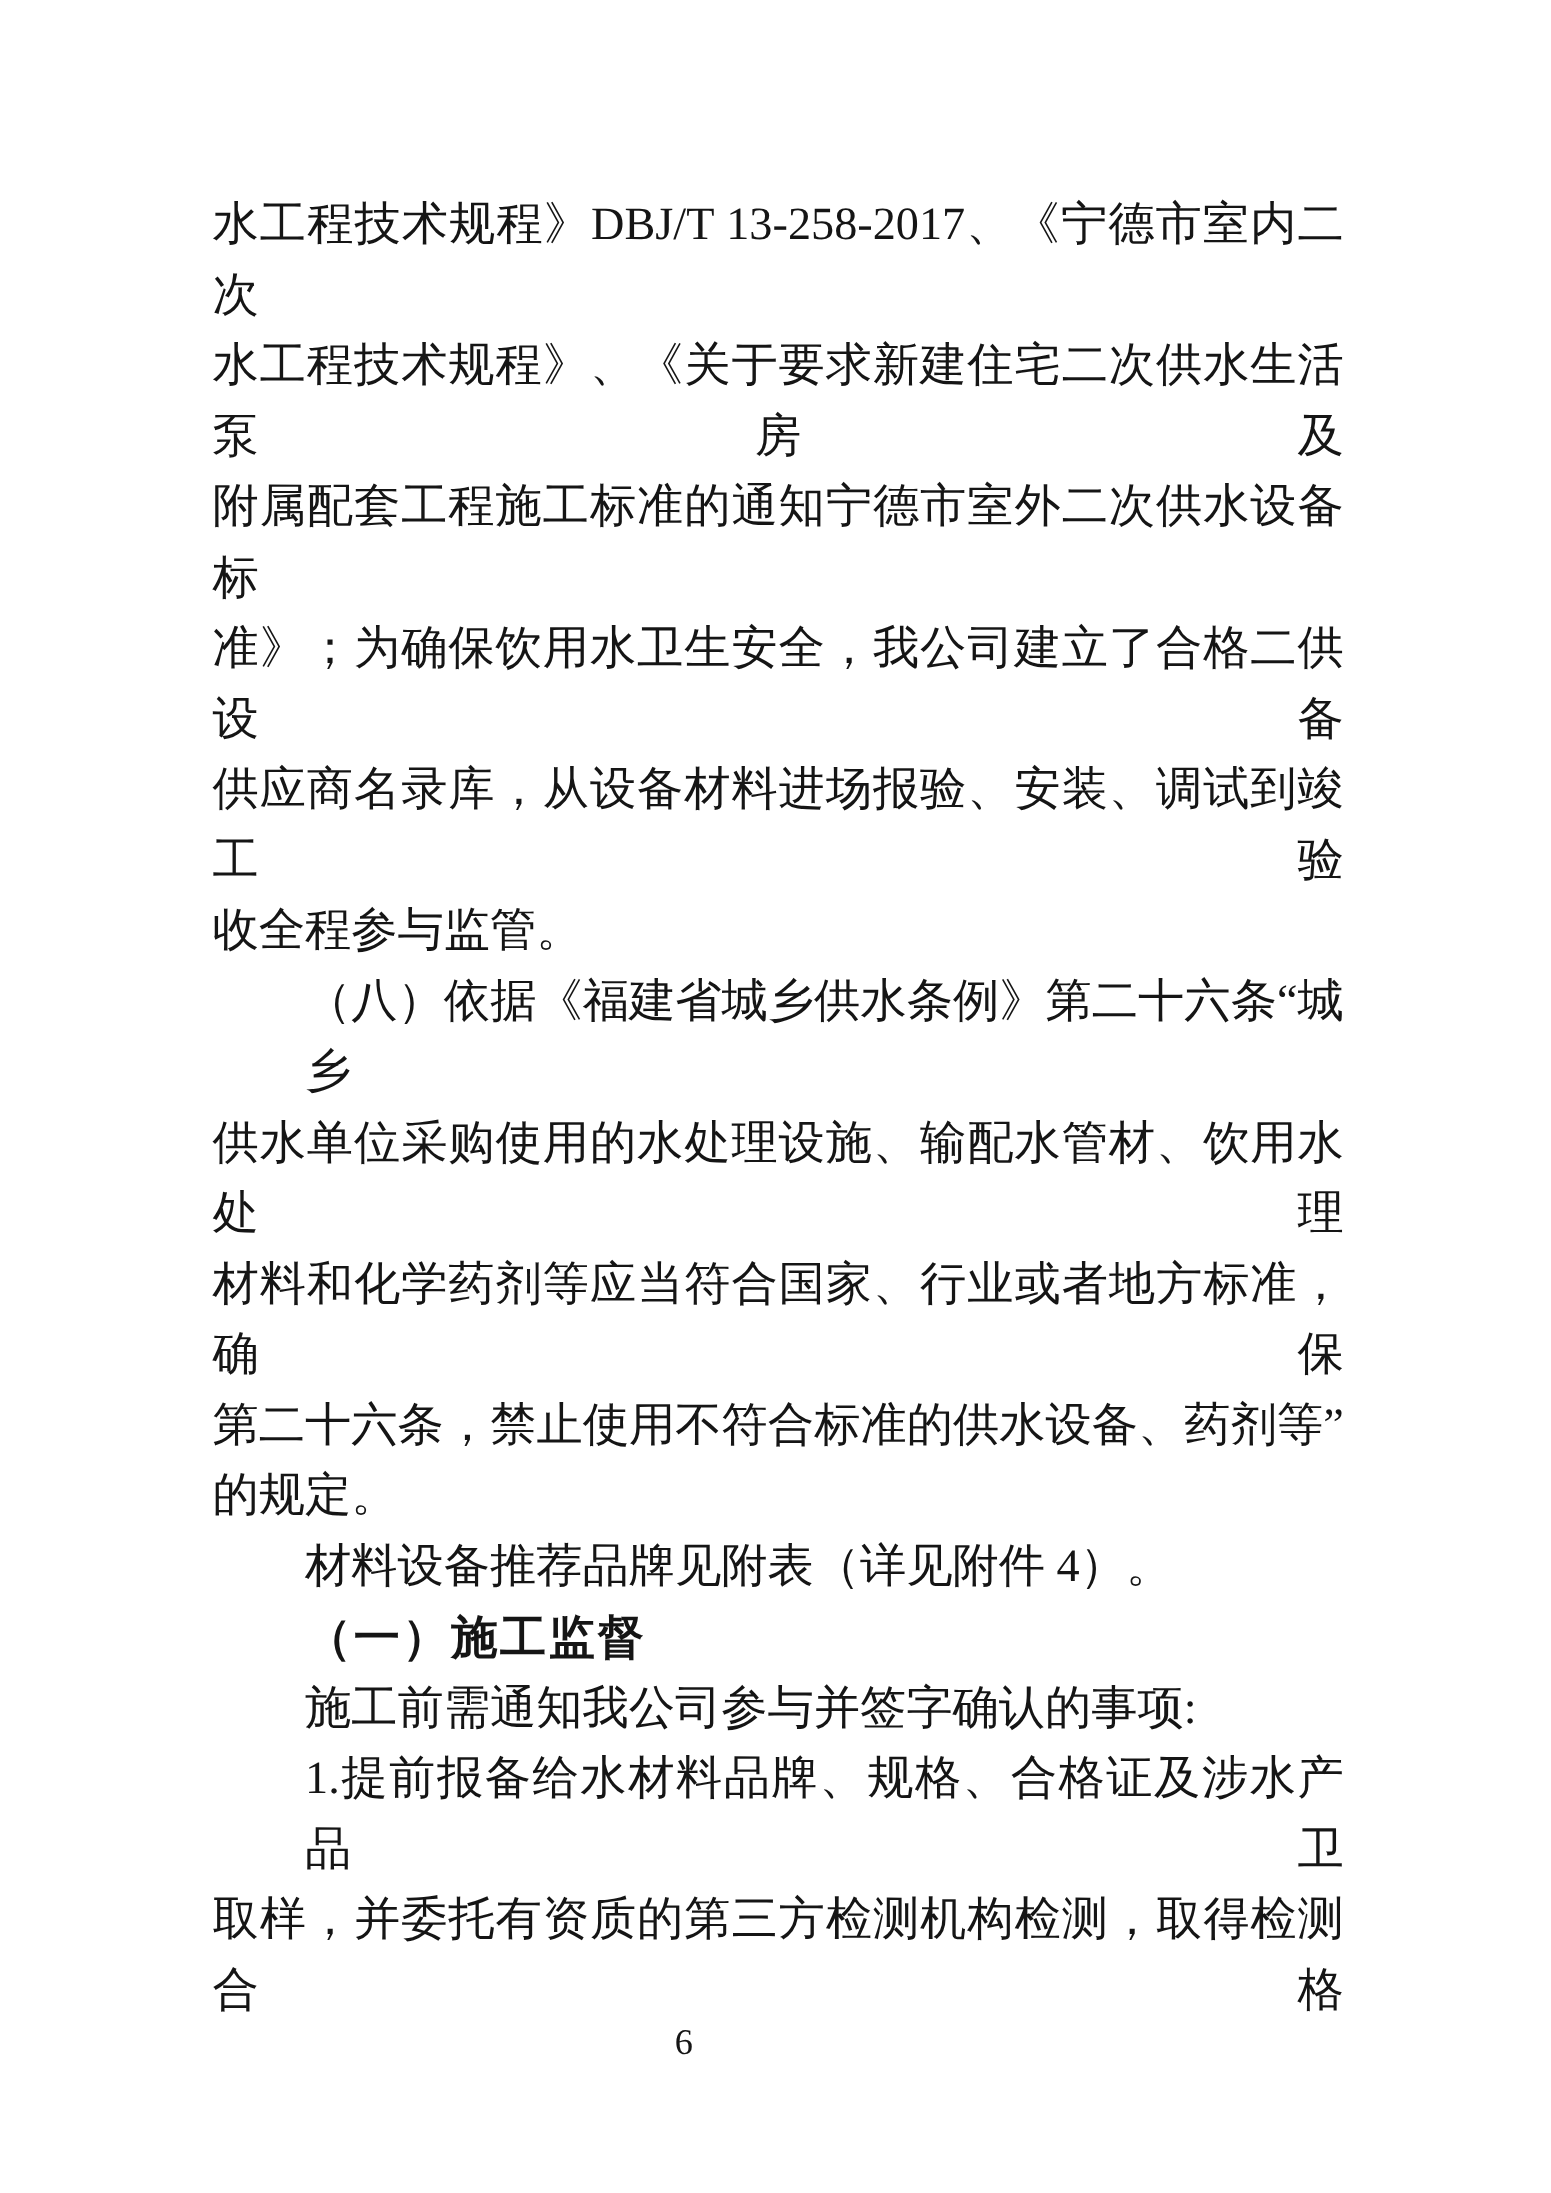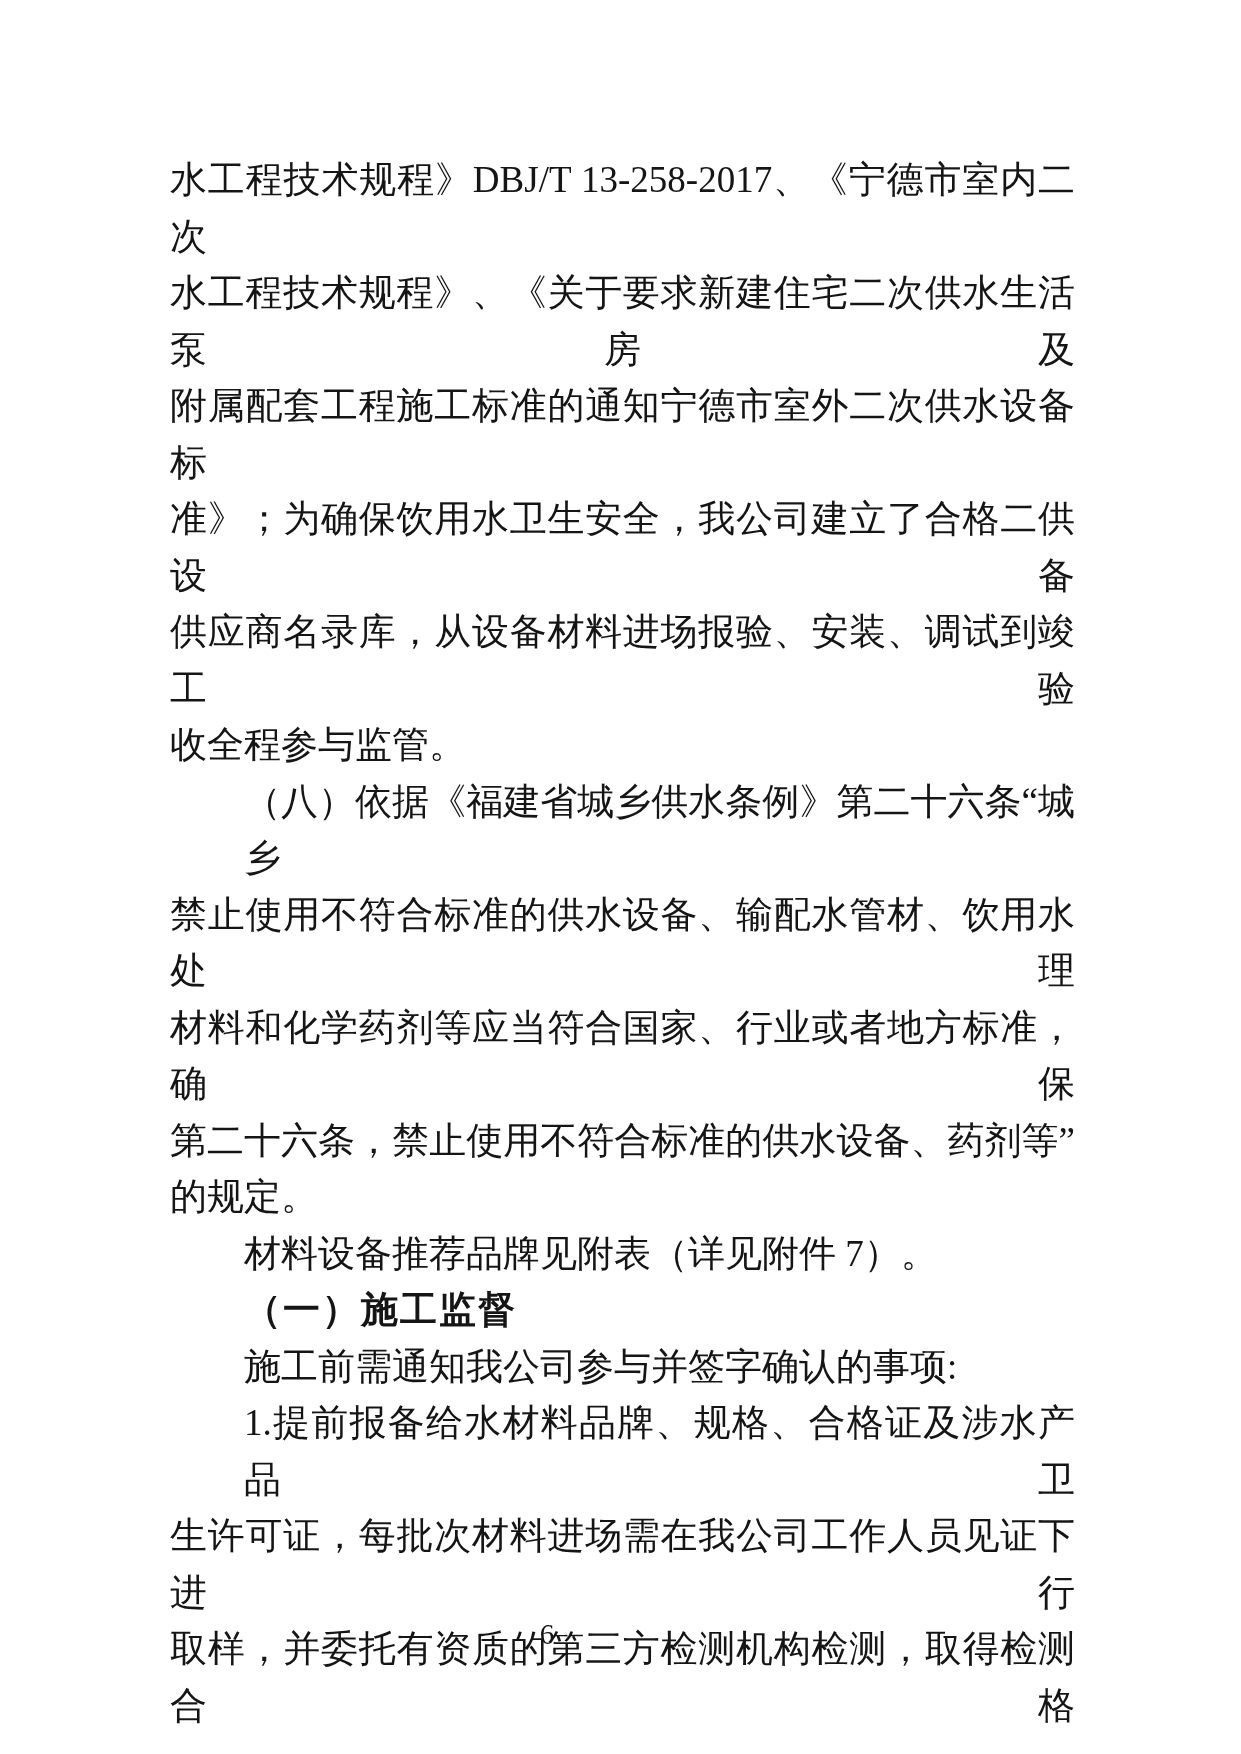--- a/index.html
+++ b/index.html
@@ -58,25 +58,24 @@
 
 <div class="page">
   <div class="doc">
       <div class="line justify">水工程技术规程》DBJ/T 13-258-2017、《宁德市室内二次</div>
       <div class="line justify">水工程技术规程》、《关于要求新建住宅二次供水生活泵房及</div>
       <div class="line justify">附属配套工程施工标准的通知宁德市室外二次供水设备标</div>
       <div class="line justify">准》；为确保饮用水卫生安全，我公司建立了合格二供设备</div>
       <div class="line justify">供应商名录库，从设备材料进场报验、安装、调试到竣工验</div>
       <div class="line">收全程参与监管。</div>
       <div class="line justify indent">（八）依据《福建省城乡供水条例》第二十六条“城乡</div>
-      <div class="line justify">禁止使用不符合标准的供水设备、输配水管材、饮用水处理</div>
+      <div class="line justify">供水单位采购使用的水处理设施、输配水管材、饮用水处理</div>
       <div class="line justify">材料和化学药剂等应当符合国家、行业或者地方标准，确保</div>
       <div class="line justify">第二十六条，禁止使用不符合标准的供水设备、药剂等”</div>
       <div class="line">的规定。</div>
-      <div class="line indent">材料设备推荐品牌见附表（详见附件 7）。</div>
+      <div class="line indent">材料设备推荐品牌见附表（详见附件 4）。</div>
       <div class="line indent heading">（一）施工监督</div>
       <div class="line indent">施工前需通知我公司参与并签字确认的事项:</div>
       <div class="line justify indent">1.提前报备给水材料品牌、规格、合格证及涉水产品卫</div>
-      <div class="line justify">生许可证，每批次材料进场需在我公司工作人员见证下进行</div>
       <div class="line justify">取样，并委托有资质的第三方检测机构检测，取得检测合格</div>
     </div>
   <div class="pageno">6</div>
 </div>
 
 </body></html>

